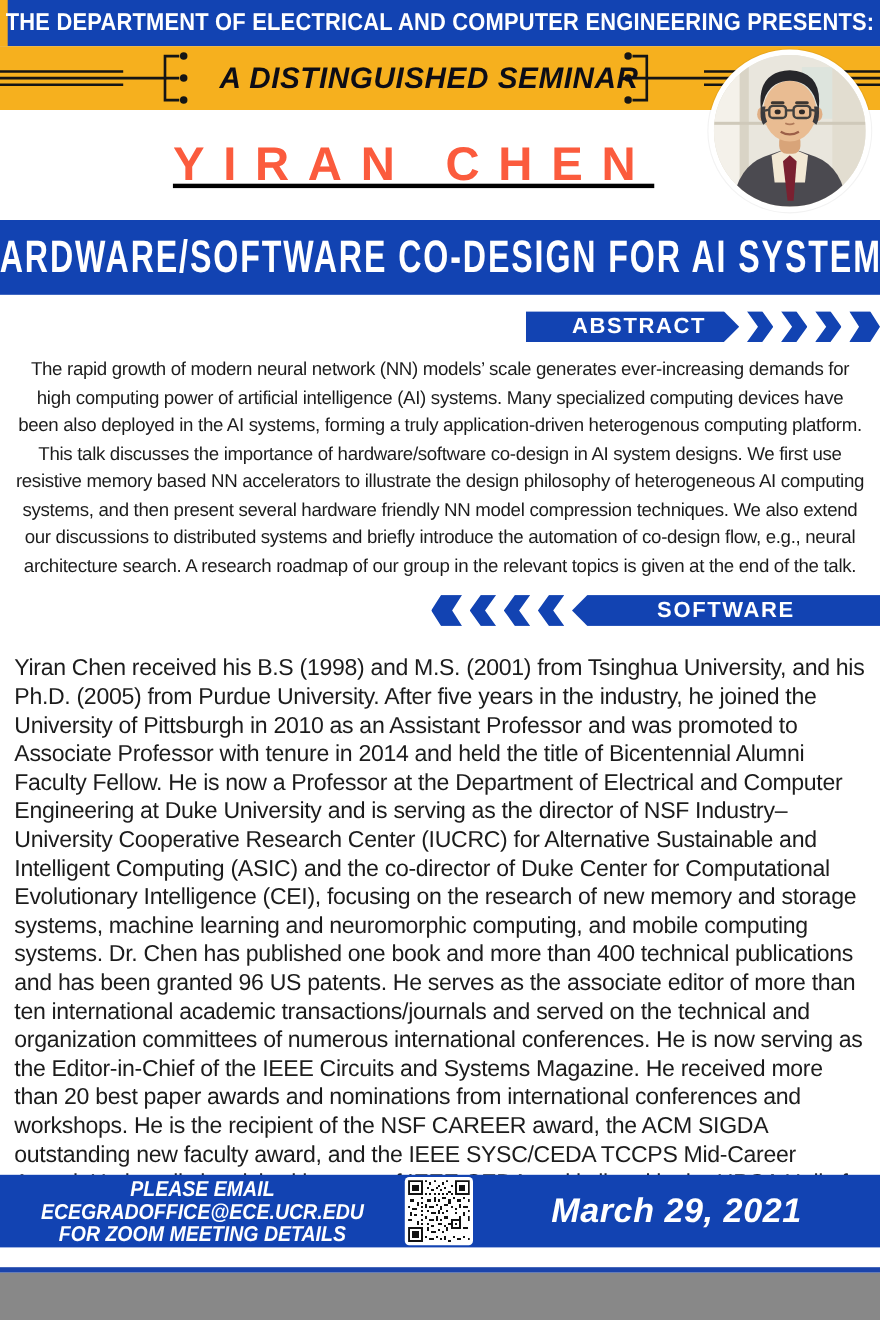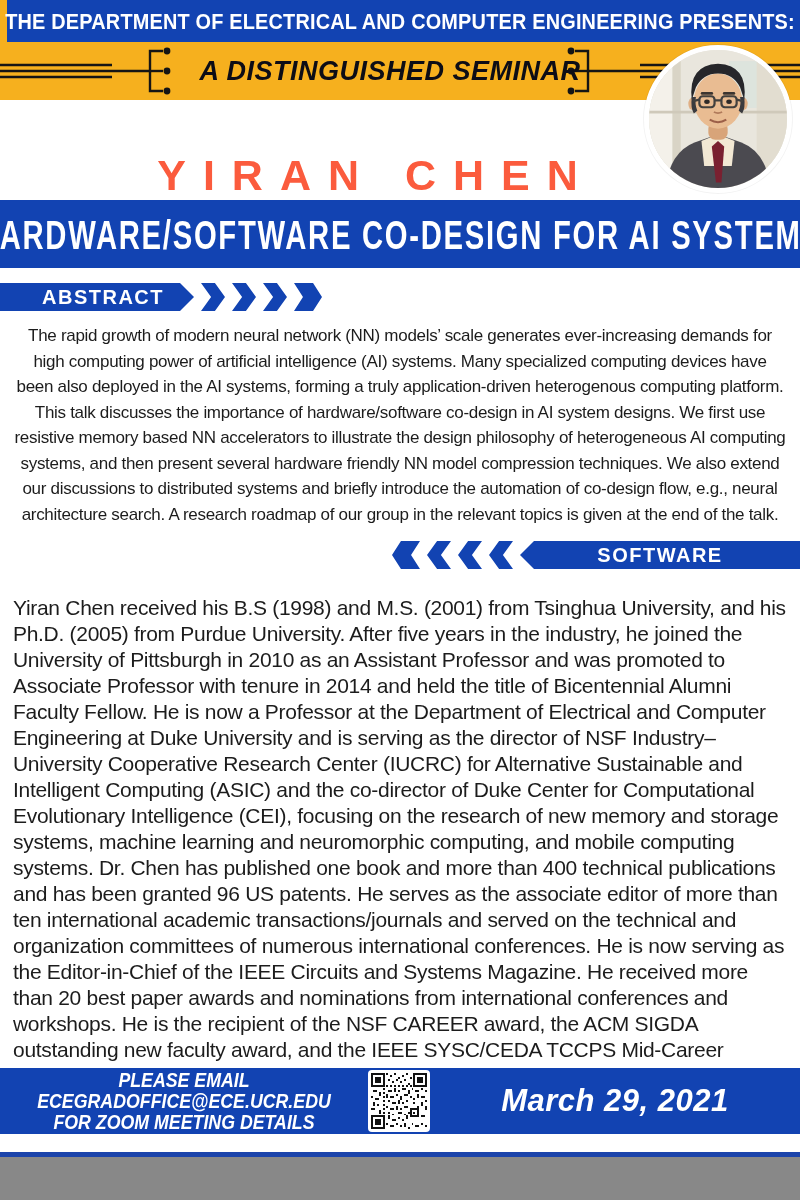--- a/index.html
+++ b/index.html
@@ -18,27 +18,27 @@
   .circuit-svg { position:absolute; left:0; top:0; }
   .banner-text { position:absolute; left:0; top:0; width:780px; height:58px; display:flex; align-items:center; justify-content:center;
     font-style:italic; font-weight:800; font-size:27px; color:#0d0d16; letter-spacing:0.5px; }
   .photo {
     position:absolute; left:644px; top:3px; width:148px; height:148px;
     border-radius:50%; border:5px solid #ffffff; overflow:hidden; z-index:6;
     background:#e9e6dd; box-shadow:0 0 0 1px rgba(0,0,0,0.05);
   }
   .photo svg { display:block; width:100%; height:100%; }
   
-  .name-row { height:100px; display:flex; align-items:flex-end; justify-content:center; padding-right:48px; }
+  .name-row { height:100px; display:flex; align-items:center; justify-content:center; padding-right:48px;text-decoration:underline; }
   .speaker-name { color:#fb5b3d; font-weight:800; font-size:43px; letter-spacing:17px; white-space:nowrap; }
   
   .title-band { height:68px; background:#1243b2; display:flex; align-items:center; justify-content:center; }
   .talk-title { color:#fff; font-weight:700; font-size:34px; letter-spacing:2px; white-space:nowrap; transform:scale(0.86,1.22); }
   
-  .ribbon { display:flex; align-items:center; height:28px; }
+  .ribbon { display:flex; align-items:center; height:28px;justify-content:flex-end; }
   .ribbon-abstract { margin-top:15px; }
   .ribbon-bio { margin-top:14px; justify-content:flex-end; }
   .ribbon-label { background:#1243b2; color:#fff; font-weight:800; font-size:20px; letter-spacing:1.5px; height:28px; line-height:28px; }
   .abstract-main { width:194px; padding-left:42px; clip-path:polygon(0 0, calc(100% - 14px) 0, 100% 50%, calc(100% - 14px) 100%, 0 100%); }
   .bio-main { width:280px; text-align:center; clip-path:polygon(100% 0, 14px 0, 0 50%, 14px 100%, 100% 100%); }
   .chev { width:24px; height:28px; background:#1243b2; }
   .chev-r { margin-left:7px; clip-path:polygon(0 0, 58% 0, 100% 50%, 58% 100%, 0 100%, 42% 50%); }
   .chev-r-thick { margin-left:7px; width:28px; clip-path:polygon(0 0, 68% 0, 100% 50%, 68% 100%, 0 100%, 32% 50%); }
   .chev-l { margin-right:7px; clip-path:polygon(100% 0, 42% 0, 0 50%, 42% 100%, 100% 100%, 58% 50%); }
   .chev-l-thick { margin-right:7px; width:28px; clip-path:polygon(100% 0, 32% 0, 0 50%, 32% 100%, 100% 100%, 68% 50%); }

